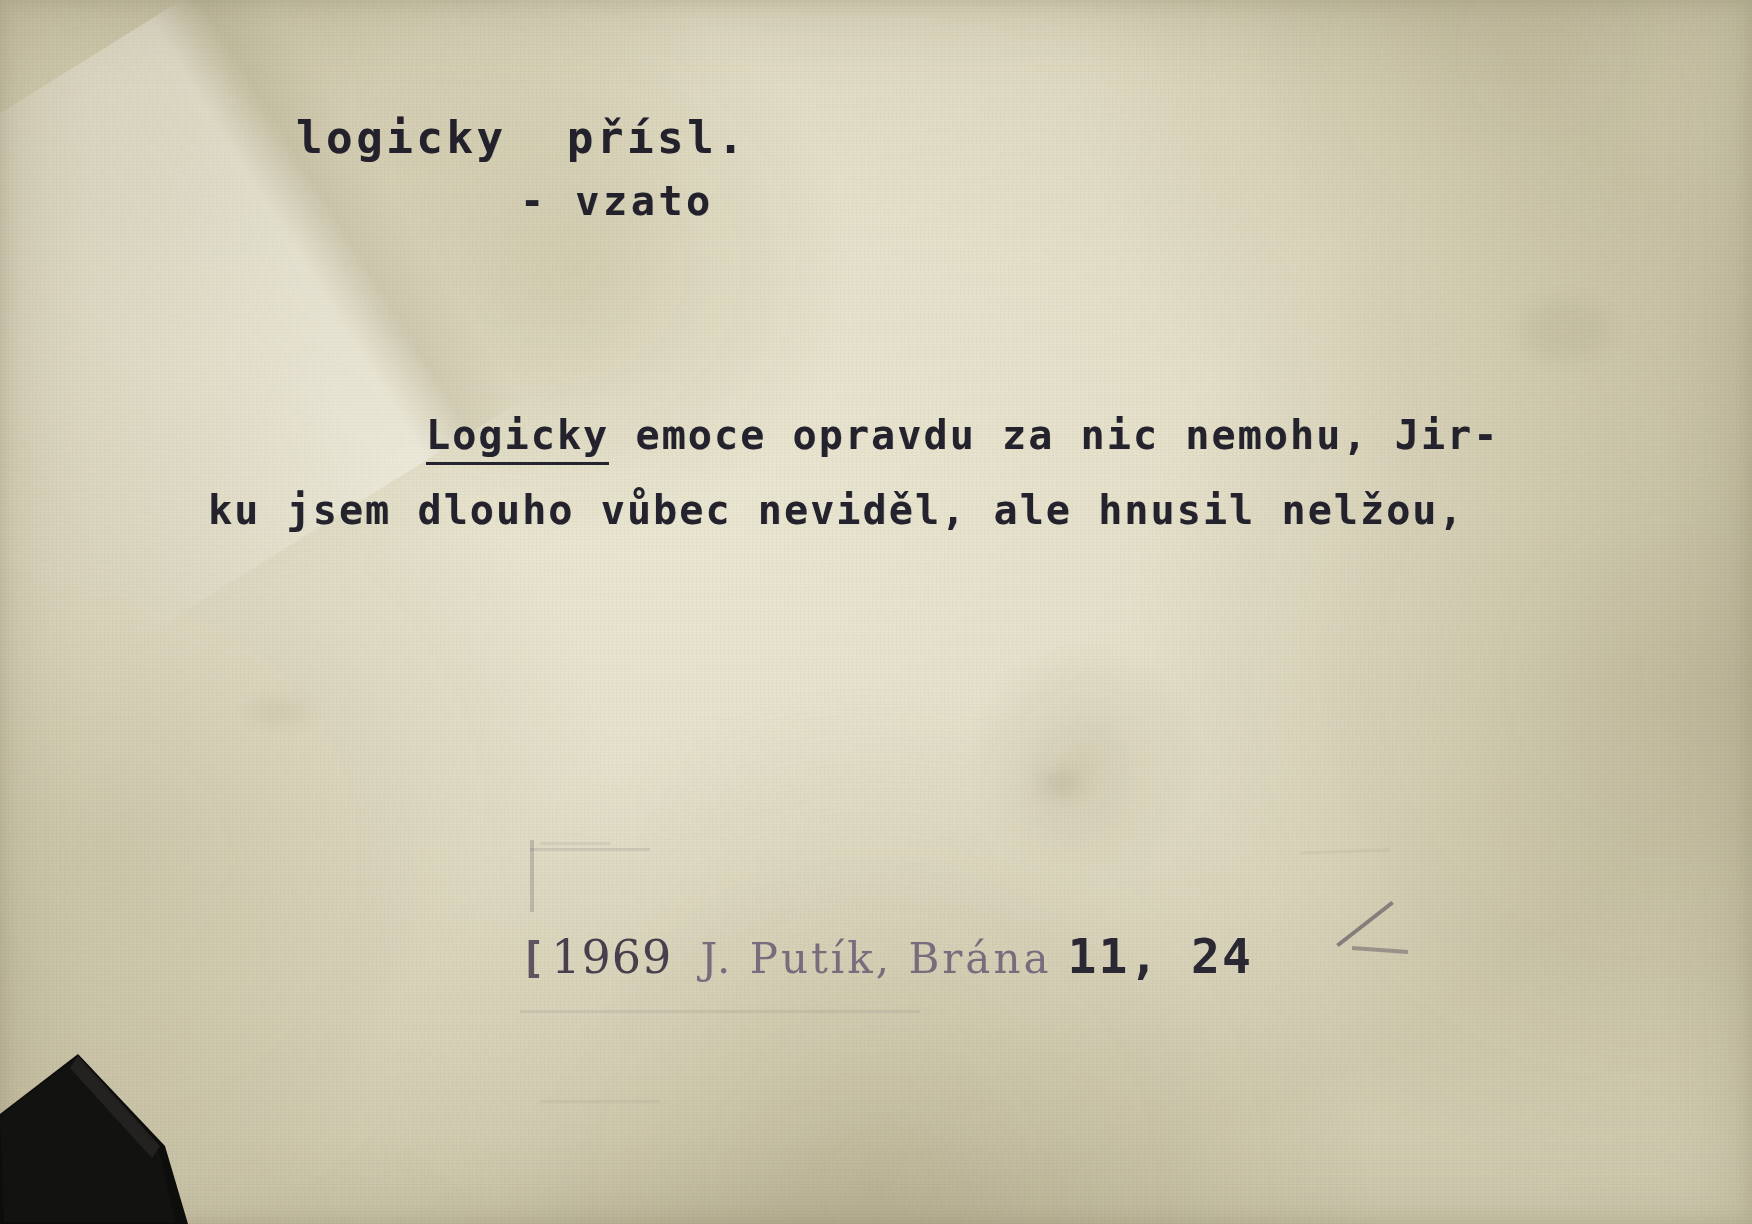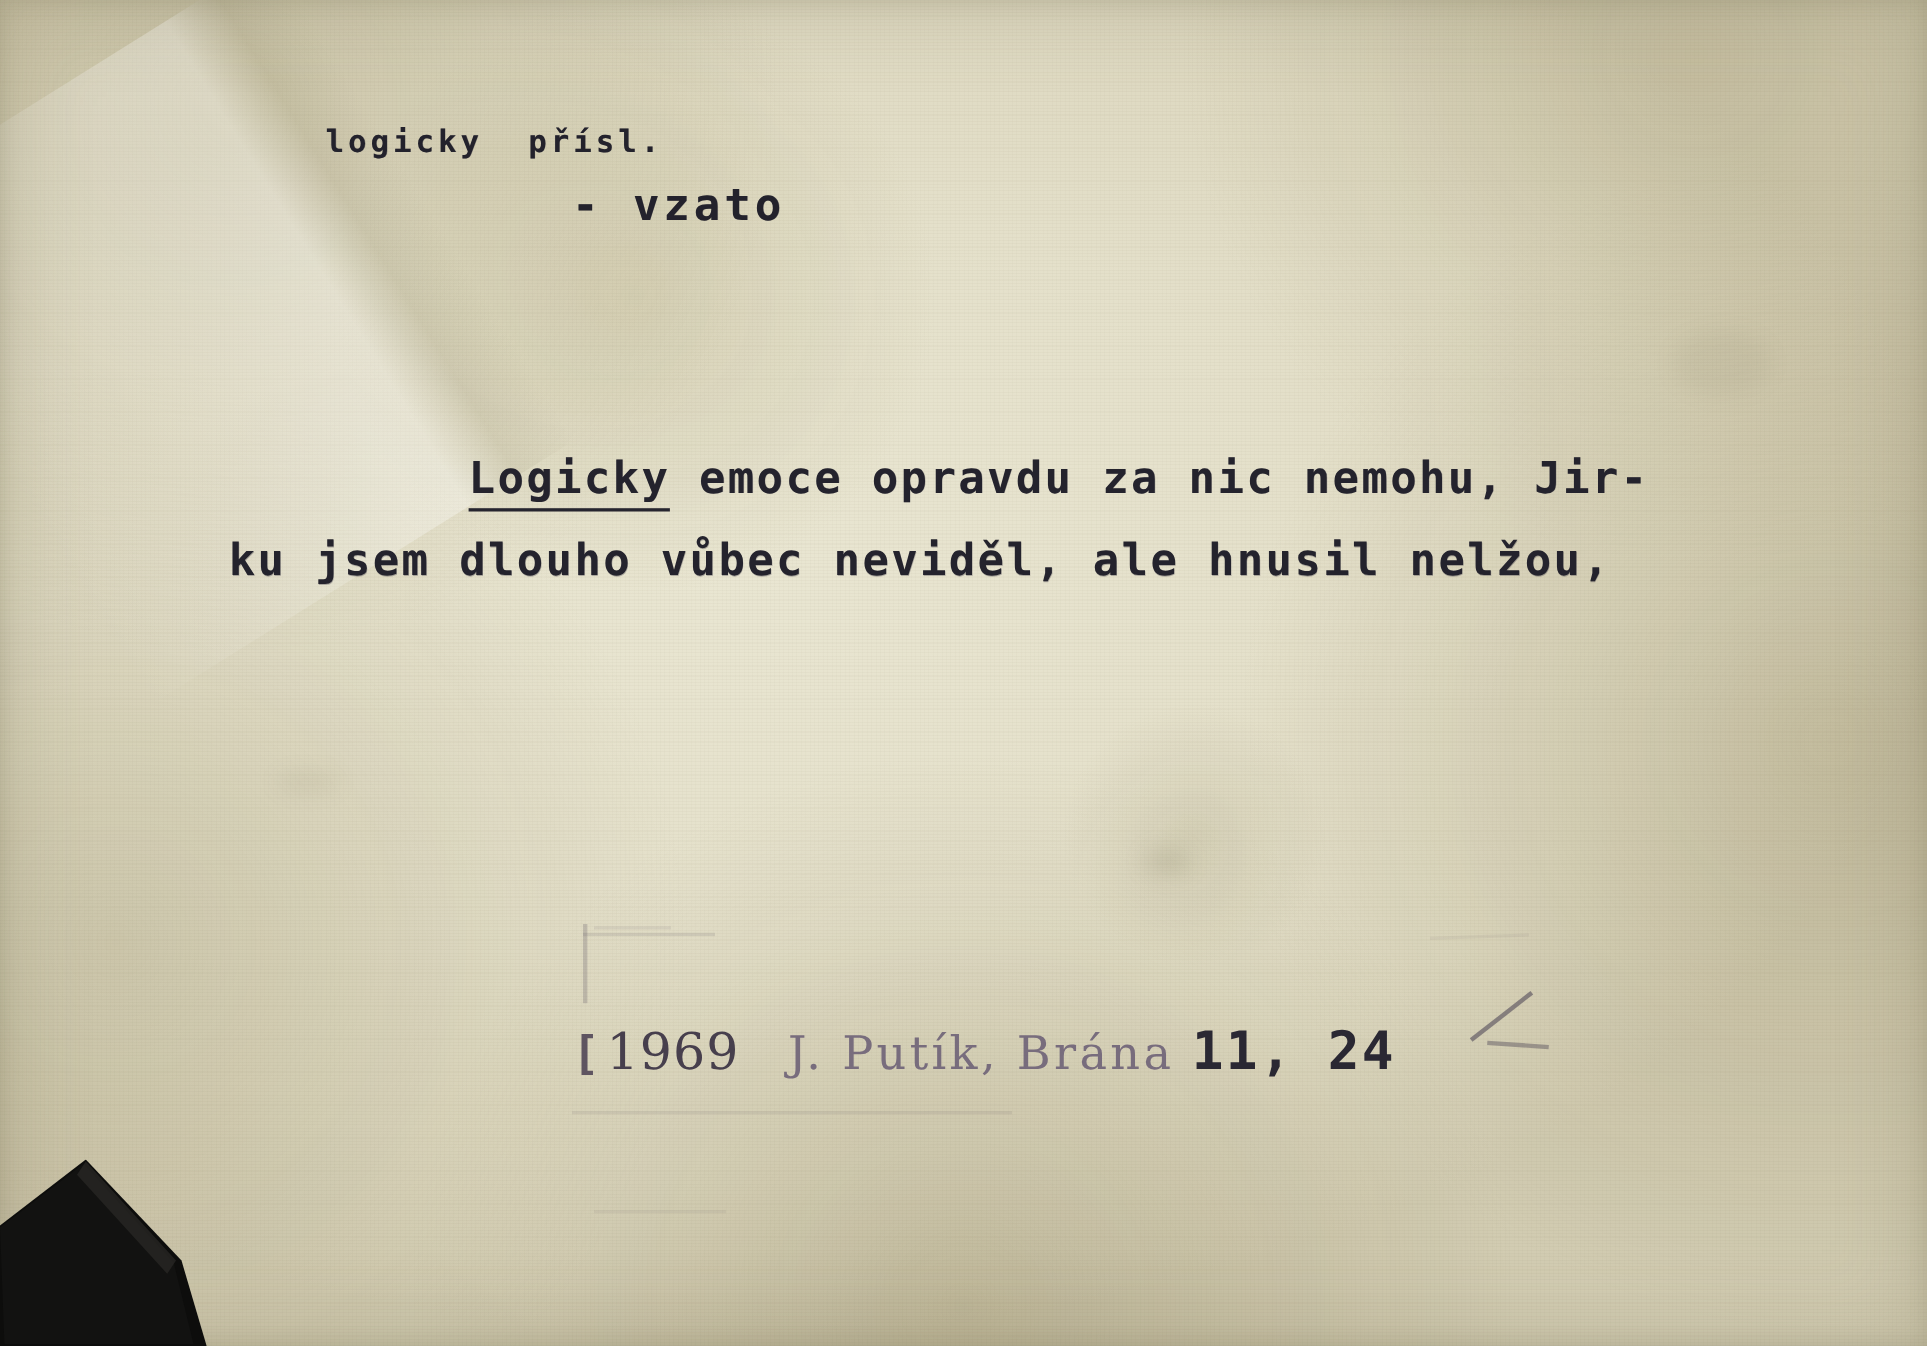--- a/index.html
+++ b/index.html
@@ -69,26 +69,26 @@
   .tw {
     position: absolute;
     color: #23222c;
     font-family: "DejaVu Sans Mono", monospace;
     white-space: pre;
     text-shadow: 0.4px 0.4px 0 rgba(40,38,52,.35);
   }
 
   .head-line1 {
     left: 296px;  top: 112px;
-    font-size: 28px;
+    font-size: 44px;
     letter-spacing: 3.6px;
     font-weight: 700;
   }
   .head-line2 {
-    left: 520px;  top: 164px;
+    left: 520px;  top: 178px;
     font-size: 40px;
     letter-spacing: 3.6px;
     font-weight: 700;
   }
 
   .body-block {
     position: absolute;
     left: 208px;
     top: 398px;
     width: 1500px;
@@ -134,21 +134,21 @@
     color: #3b3344;
     letter-spacing: 1px;
     filter: blur(.25px);
     opacity: .92;
   }
   .stamp-src {
     font-family: "DejaVu Serif", serif;
     font-size: 42px;
     color: #6c6076;
     letter-spacing: 3px;
-    margin-left: 44px;
+    margin-left: 28px;
     filter: blur(.4px);
     opacity: .88;
   }
   .stamp-tail {
     font-family: "DejaVu Sans Mono", monospace;
     font-size: 48px;
     color: #2a2833;
     letter-spacing: 2px;
     margin-left: 16px;
     font-weight: 700;

